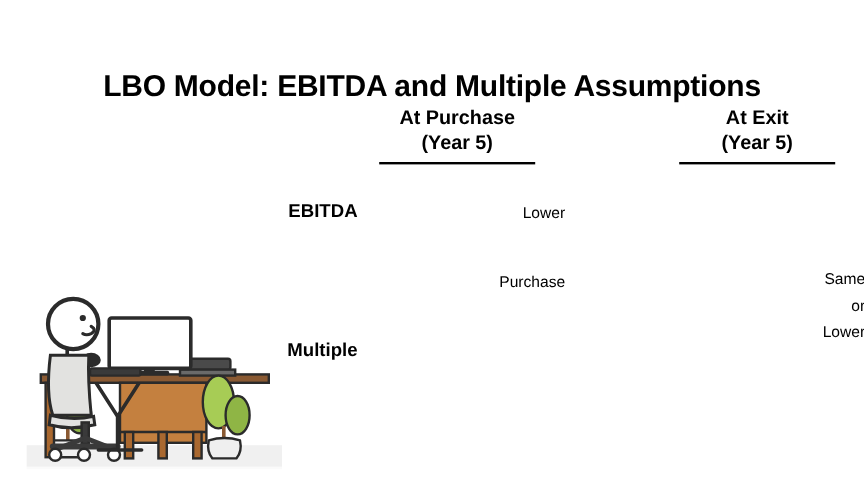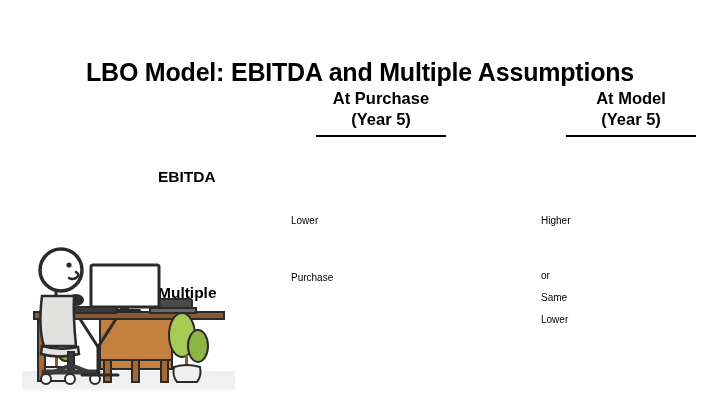--- a/index.html
+++ b/index.html
@@ -49,32 +49,32 @@
   .col-header .hdr-line2 { display: block; }
 
   .hdr-rule {
     position: absolute;
     height: 0;
     border-top: 2px solid #000000;
   }
 
   .row-label {
     position: absolute;
+    text-align: right;
     font-size: 15.5px;
     font-weight: bold;
     line-height: 20px;
   }
 
   .cell {
     position: absolute;
-    text-align: left;
-    font-size: 10px;
+    text-align: right;
+    font-size: 13px;
     font-weight: normal;
     line-height: 22px;
-    margin-top: 43px;
   }
   .cell span { display: block; }
 
   
   #header-purchase { left: 281px; top: 88px; width: 200px; }
   #rule-purchase   { left: 316px; top: 135px; width: 130px; }
   #header-exit     { left: 531px; top: 88px; width: 200px; }
   #rule-exit       { left: 566px; top: 135px; width: 130px; }
 
   
@@ -104,40 +104,37 @@
 
 <div id="assumptions-table">
 
   <div class="col-header" id="header-purchase">
     <span class="hdr-line1">At Purchase</span>
     <span class="hdr-line2">(Year 5)</span>
   </div>
   <div class="hdr-rule" id="rule-purchase"></div>
 
   <div class="col-header" id="header-exit">
-    <span class="hdr-line1">At Model</span>
+    <span class="hdr-line1">At Exit</span>
     <span class="hdr-line2">(Year 5)</span>
   </div>
   <div class="hdr-rule" id="rule-exit"></div>
 
   <div class="row-label" id="label-ebitda">EBITDA</div>
   <div class="cell" id="cell-ebitda-purchase">
     <span>Lower</span>
   </div>
-  <div class="cell" id="cell-ebitda-exit">
-    <span>Higher</span>
-  </div>
 
   <div class="row-label" id="label-multiple">Multiple</div>
   <div class="cell" id="cell-multiple-purchase">
     <span>Purchase</span>
   </div>
   <div class="cell" id="cell-multiple-exit">
+    <span>Same</span>
     <span>or</span>
-    <span>Same</span>
     <span>Lower</span>
   </div>
 
 </div>
 
 <div id="desk-illustration">
   <svg width="215" height="155" viewBox="0 0 215 155" xmlns="http://www.w3.org/2000/svg">
 
     <rect x="0" y="128" width="213" height="18" fill="#f0f0f0"></rect>
     <rect x="0" y="146" width="213" height="2" fill="#fafafa"></rect>

